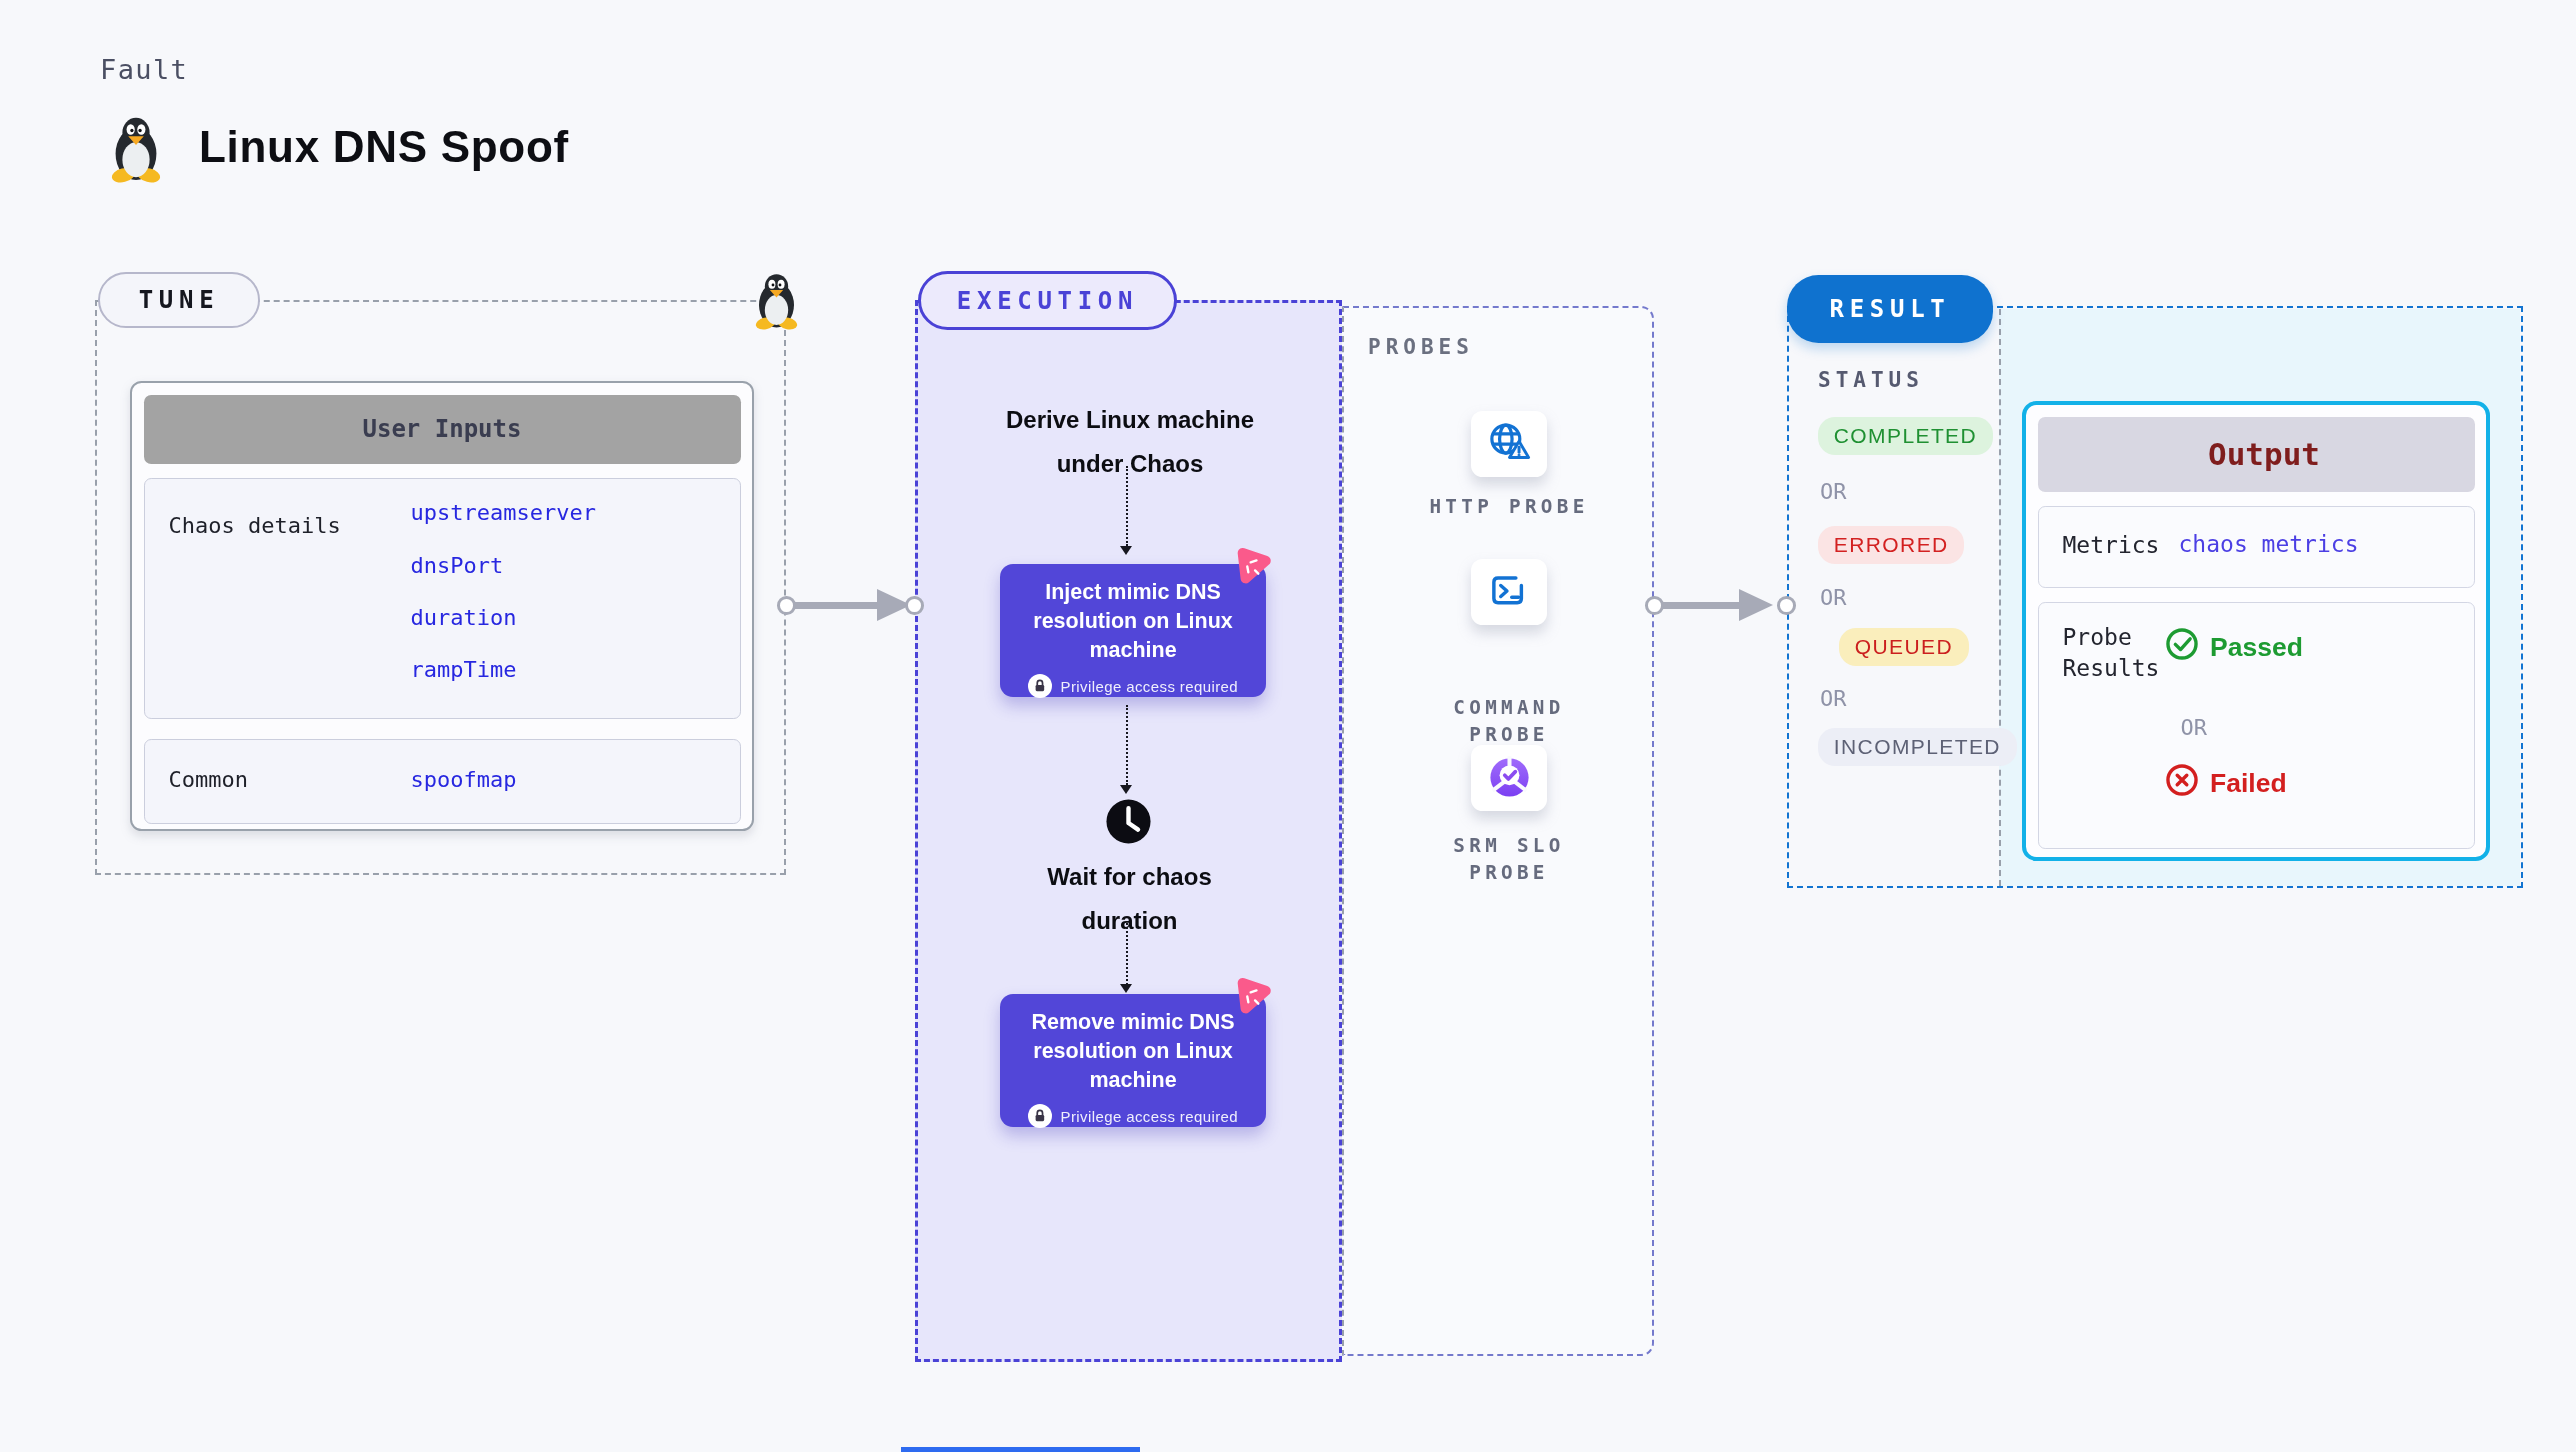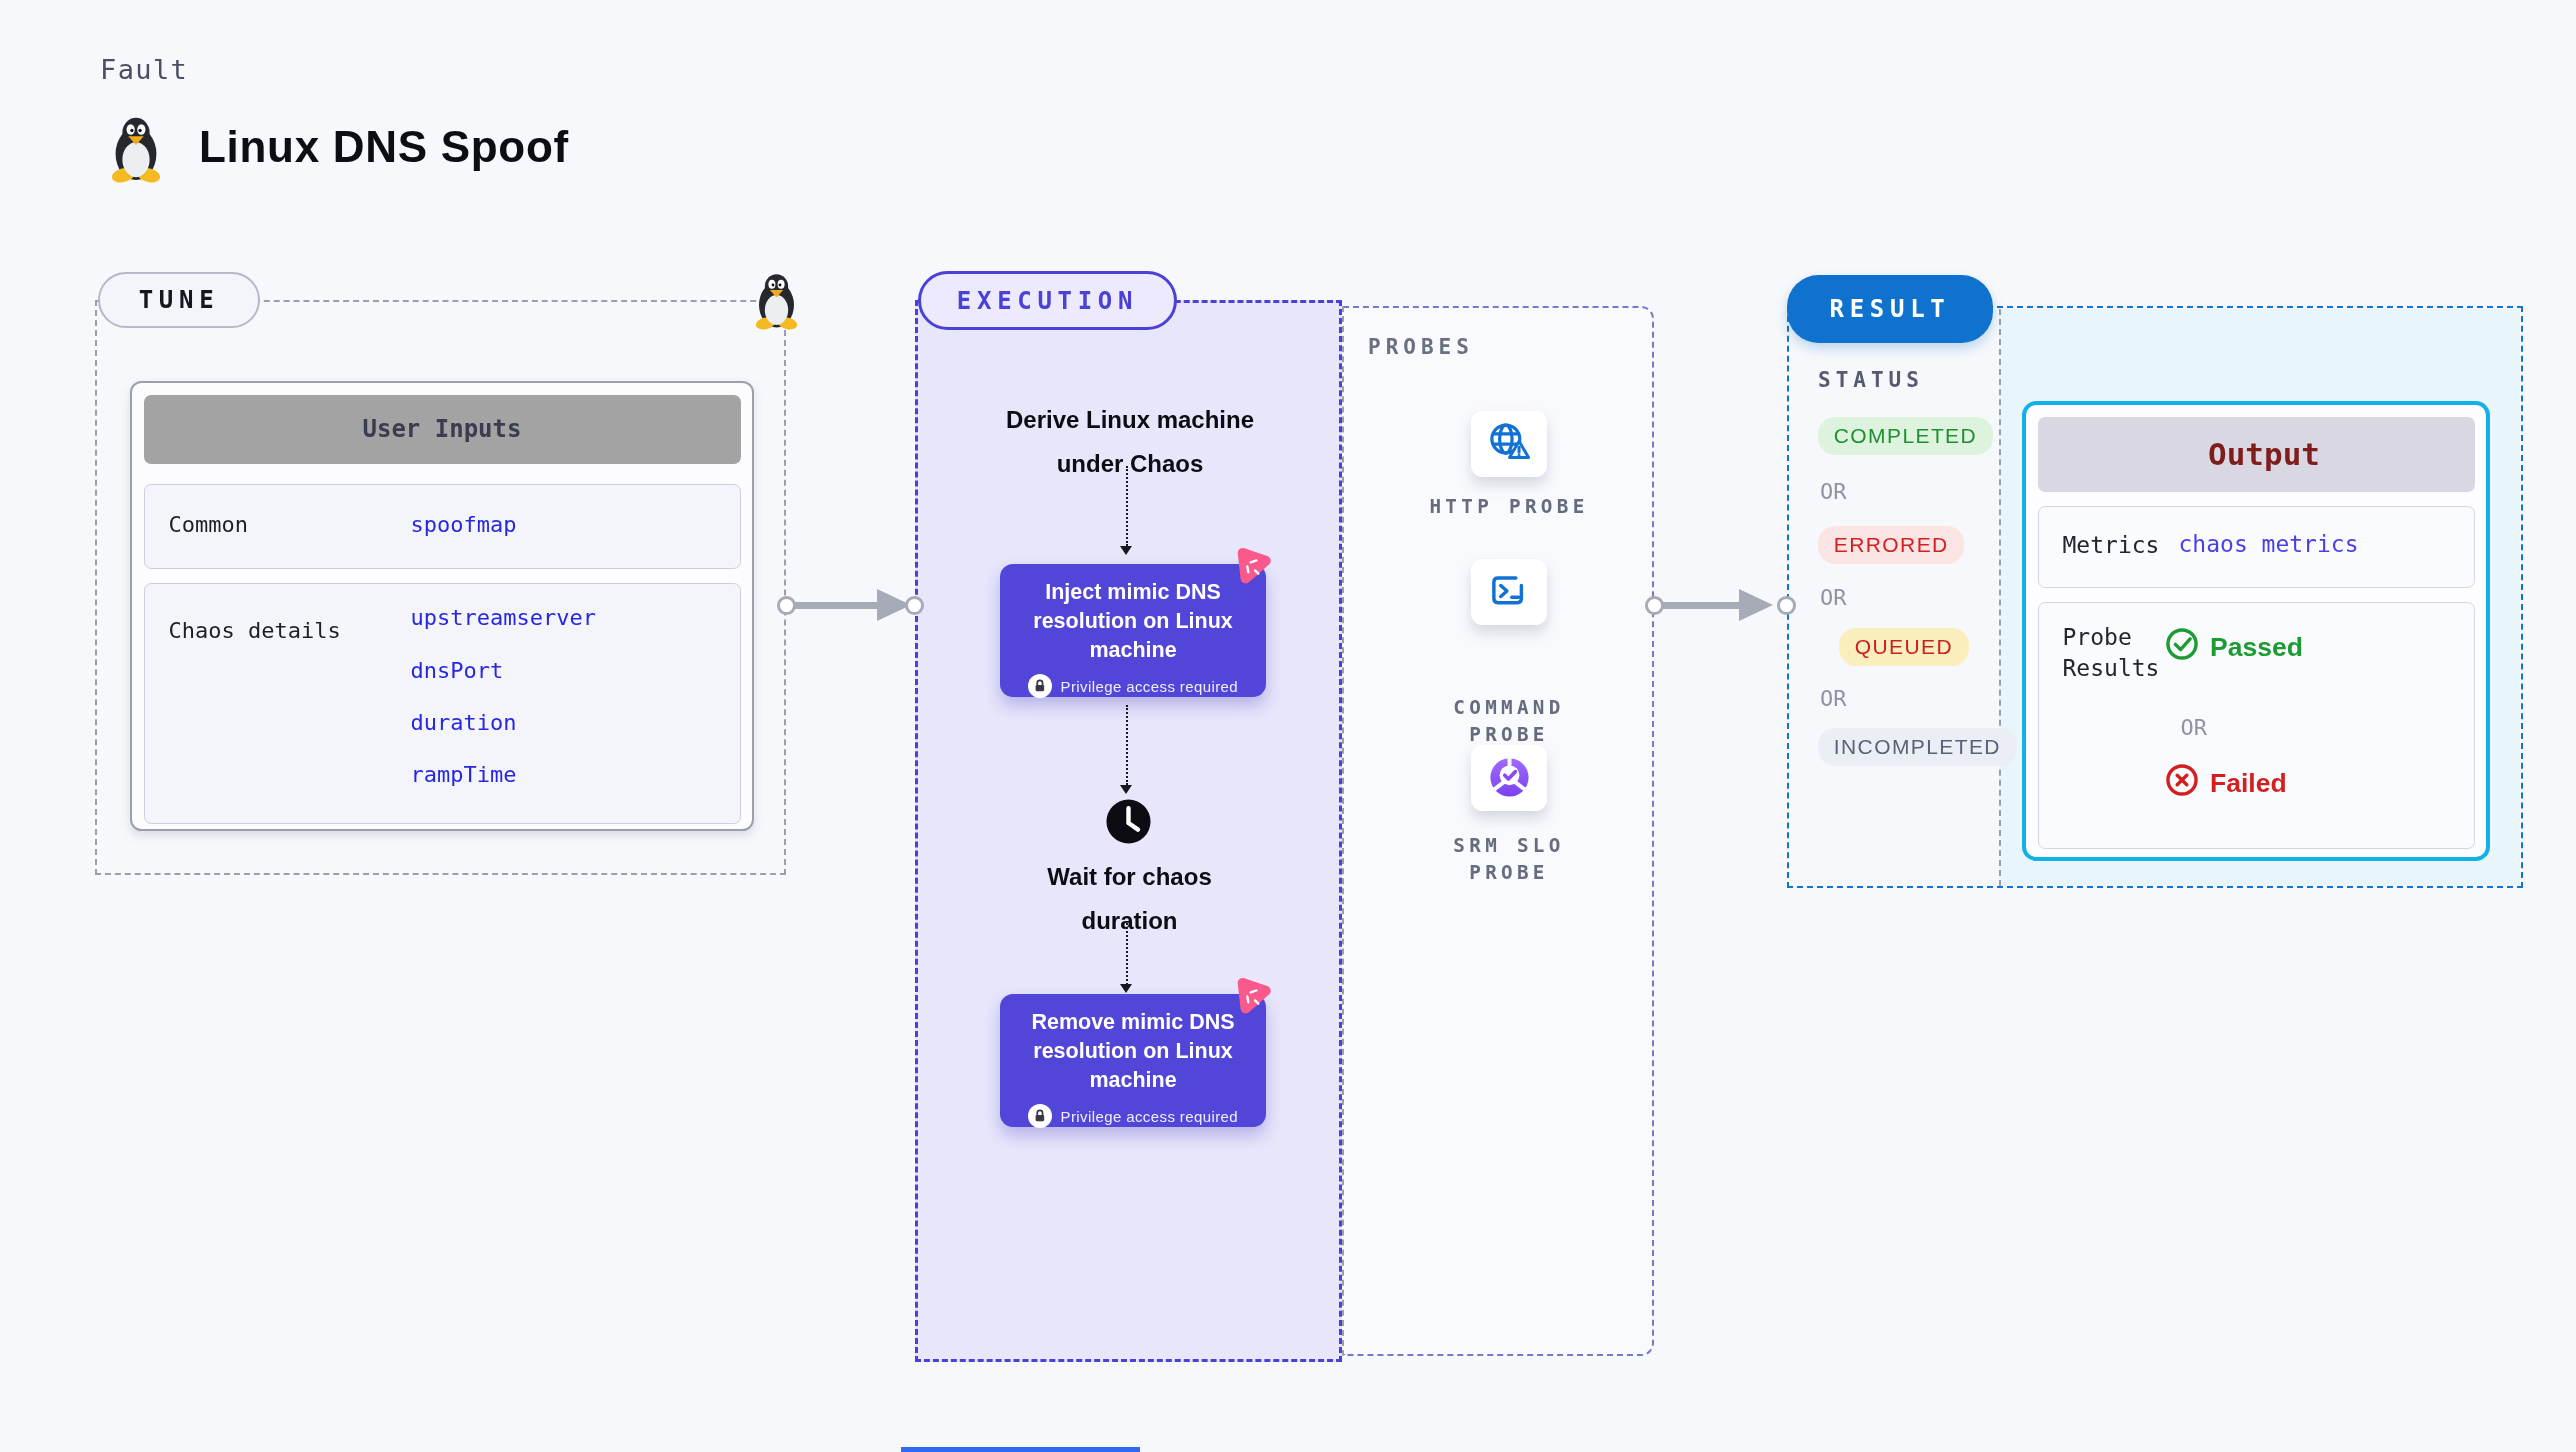--- a/index.html
+++ b/index.html
@@ -131,30 +131,30 @@
       <ellipse cx="24.5" cy="17" rx="4.2" ry="5.4" fill="#ffffff"></ellipse>
       <ellipse cx="35.5" cy="17" rx="4.2" ry="5.4" fill="#ffffff"></ellipse>
       <circle cx="25.8" cy="18" r="1.7" fill="#101114"></circle>
       <circle cx="34.2" cy="18" r="1.7" fill="#101114"></circle>
       <path d="M22 24 L38 24 L30 33 Z" fill="#f6a821"></path>
     </svg>
   </span>
 
   <div class="abs ui-card">
     <div class="ui-header mono">User Inputs</div>
-    <div class="ui-row ui-row-1">
-      <div class="ui-label mono" style="top:27px;">Common</div>
-      <div class="ui-link mono" style="top:27px;">spoofmap</div>
-    </div>
     <div class="ui-row ui-row-2">
       <div class="ui-label mono" style="top:34px;">Chaos details</div>
       <div class="ui-link mono" style="top:21.5px;">upstreamserver</div>
       <div class="ui-link mono" style="top:74px;">dnsPort</div>
       <div class="ui-link mono" style="top:126px;">duration</div>
       <div class="ui-link mono" style="top:178px;">rampTime</div>
+    </div>
+    <div class="ui-row ui-row-1">
+      <div class="ui-label mono" style="top:27px;">Common</div>
+      <div class="ui-link mono" style="top:27px;">spoofmap</div>
     </div>
   </div>
 
   <div class="abs conn-line" style="left:789px;top:602px;width:93px;"></div>
   <div class="abs conn-head" style="left:877px;top:589px;"></div>
   <div class="abs node-dot" style="left:777px;top:596px;"></div>
   <div class="abs node-dot" style="left:905px;top:596px;"></div>
 
   <div class="abs exec-box"></div>
   <div class="abs probes-box"></div>

